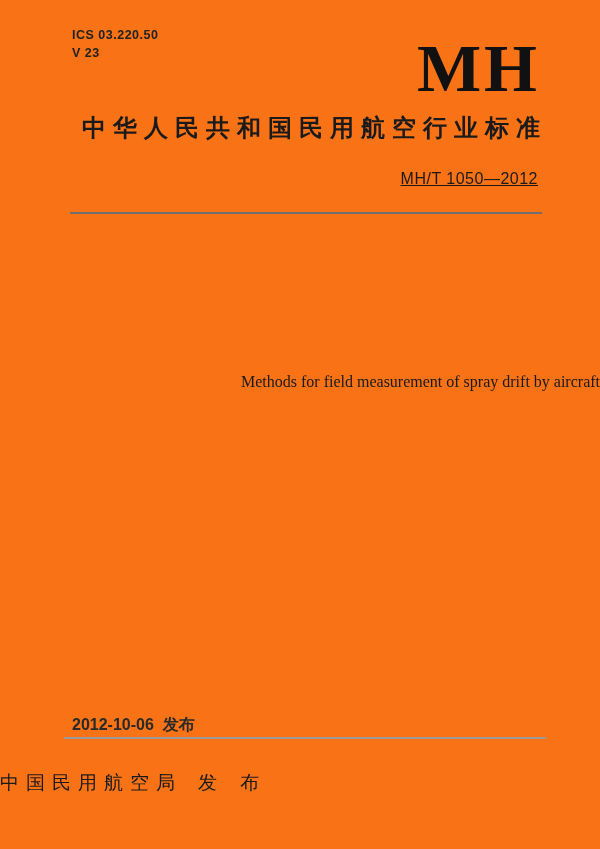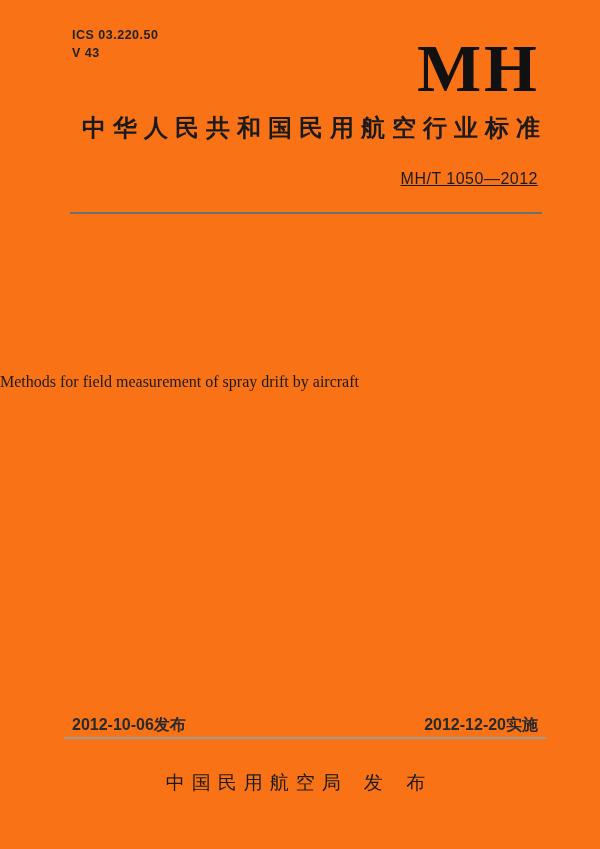--- a/index.html
+++ b/index.html
@@ -81,98 +81,95 @@
     text-align: center;
     font-size: 29px;
     font-weight: bold;
     letter-spacing: 2px;
     color: #1a1a1a;
   }
 
   .title-en {
     position: absolute;
     left: 0;
-    right: 8px;
+    right: 0;
     top: 373px;
-    text-align: left;
+    text-align: right;
     font-family: "Liberation Serif", serif;
     font-size: 16px;
     color: #1a1a1a;
   }
 
   .dates-row {
     position: absolute;
     left: 72px;
     right: 62px;
     top: 715px;
     display: flex;
     justify-content: space-between;
     font-size: 16px;
     font-weight: bold;
     color: #2a2a2a;
   }
   .dates-row .label {
-    margin-left: 0;
+    margin-left: 9px;
   }
 
   .rule-bottom {
     position: absolute;
     left: 64px;
     right: 54px;
     top: 737px;
     height: 2px;
     background: #9b9b9b;
   }
 
   .publisher-row {
     position: absolute;
     left: 0;
     right: 0;
     top: 770px;
-    text-align: center;
+    text-align: left;
     font-size: 19px;
     color: #1a1a1a;
     white-space: nowrap;
   }
   .publisher-name {
     letter-spacing: 7px;
   }
   .publisher-action {
     letter-spacing: 9px;
     margin-left: 16px;
   }
 </style>
 </head>
 <body>
 
 <div class="page">
 
   <div class="ics-block">
     <div>ICS 03.220.50</div>
-    <div>V 43</div>
+    <div>V 23</div>
   </div>
 
   <div class="logo">MH</div>
 
   <div class="standard-name">中华人民共和国民用航空行业标准</div>
 
   <div class="standard-number">MH/T 1050—2012</div>
 
   <div class="rule-top"></div>
 
 
   <div class="title-en">Methods for field measurement of spray drift by aircraft</div>
 
   <div class="dates-row">
     <span>
       <span>2012-10-06</span><span class="label">发布</span>
     </span>
-    <span>
-      <span>2012-12-20</span><span class="label">实施</span>
-    </span>
   </div>
 
   <div class="rule-bottom"></div>
 
   <div class="publisher-row">
     <span class="publisher-name">中国民用航空局</span><span class="publisher-action">发 布</span>
   </div>
 
 </div>
 

